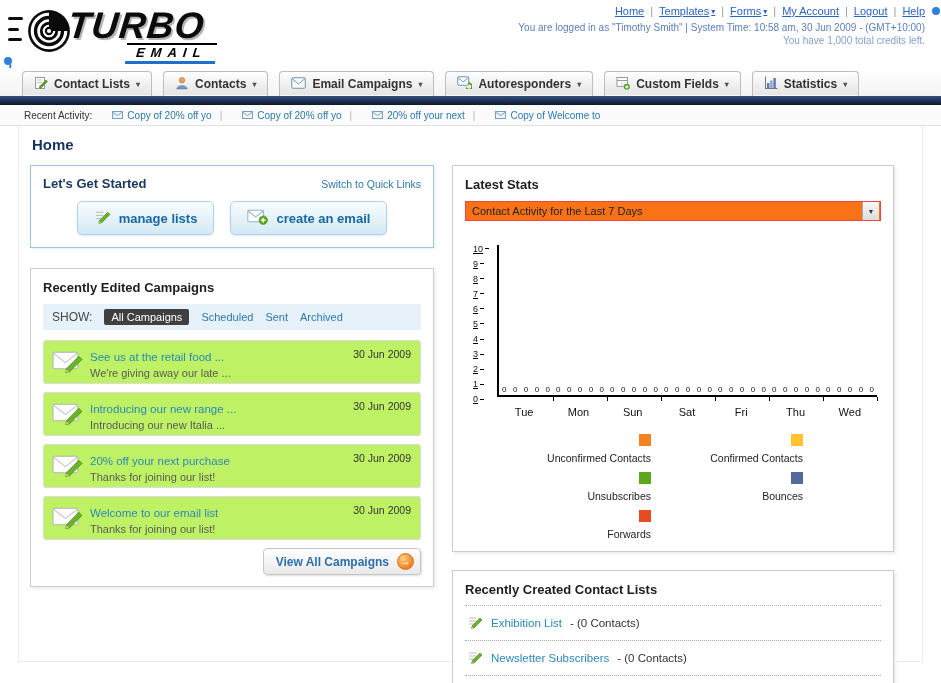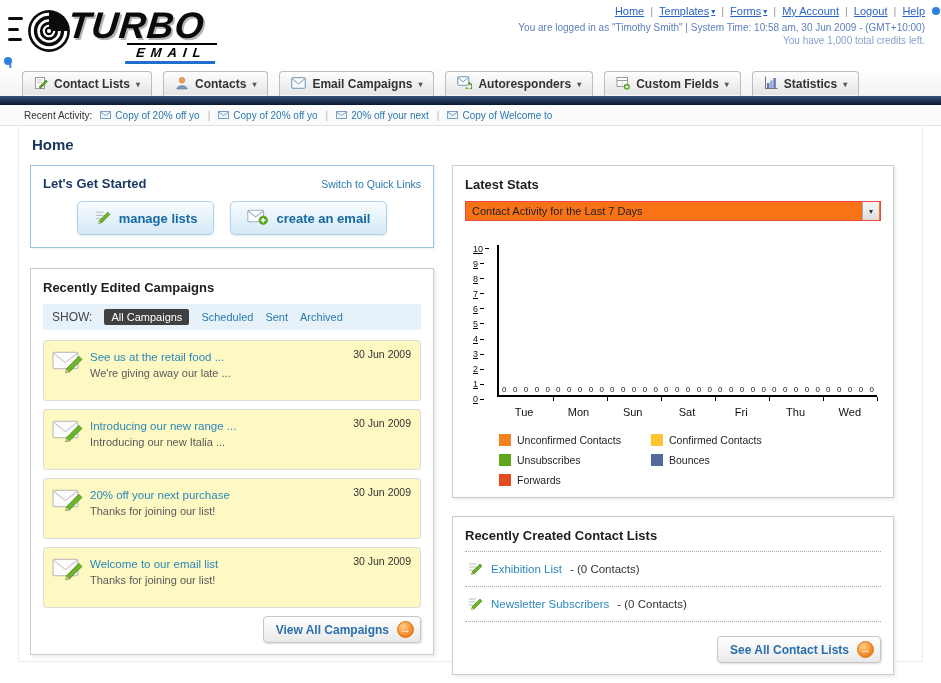--- a/index.html
+++ b/index.html
@@ -29,21 +29,21 @@
   .login-line2 { position:absolute; top:35px; right:16px; font-size:10px; color:#86a0cd; }
 
   
   .navtabs { position:absolute; left:0; top:68px; width:941px; height:28px; display:flex; align-items:flex-end; gap:11px; padding-left:22px; background:linear-gradient(#ffffff,#f3f3f3); }
   .tab { display:flex; align-items:center; gap:6px; height:25px; padding:0 11px; border:1px solid #bdbdbd; border-bottom:none; border-radius:4px 4px 0 0; background:linear-gradient(#fefefe,#e3e3e3); font-size:12px; font-weight:bold; color:#333; cursor:pointer; box-shadow:0 -1px 1px rgba(255,255,255,.8) inset; }
   .tab .arw { font-size:8px; color:#555; }
   .navbar-dark { position:absolute; left:0; top:96px; width:941px; height:9px; background:linear-gradient(#35507d,#0b1830); }
 
   
   .activity { position:absolute; left:0; top:105px; width:941px; height:21px; display:flex; align-items:center; gap:8px; padding-left:24px; background:#fbfbfb; border-bottom:1px solid #e2e2e2; font-size:10px; color:#333; }
-  .activity .act-item { display:inline-flex; align-items:center; gap:4px; }
+  .activity .act-item { display:inline-flex; align-items:center; gap:4px;margin-left:12px; }
   .activity a { color:#2a7ab0; text-decoration:none; cursor:pointer; }
   .activity .sep { color:#b5b5b5; } .activity .sep::before { content:"|"; }
 
   
   .frame { position:absolute; left:18px; top:126px; width:905px; height:536px; border:1px solid #ececec; border-top:none; padding:8px 11px 0 11px; background:#fff; }
   .page-title { font-size:15px; font-weight:bold; color:#16355e; margin:2px 0 12px 2px; }
   .cols { display:flex; gap:18px; }
   .col-left { width:404px; } .col-right { width:442px; }
 
   .panel { border:1px solid #cccccc; background:#fff; box-shadow:2px 2px 3px #ececec; padding:11px 12px; }
@@ -57,21 +57,21 @@
   .gs-buttons { display:flex; gap:16px; margin-top:10px;justify-content:center; }
   .gs-btn { display:inline-flex; align-items:center; gap:8px; padding:6px 16px; border:1px solid #b2d2e8; border-radius:5px; background:linear-gradient(#f8fcfe,#d4e9f5); font-size:13px; font-weight:bold; color:#1668a2; cursor:pointer; box-shadow:0 1px 2px #dce9f2; }
 
   
   .campaigns { margin-top:20px; }
   .filters { display:flex; align-items:center; gap:12px; background:#e7f1f9; padding:5px 9px; margin-top:9px; font-size:11px; }
   .filters .show-label { font-size:12px; font-weight:normal; color:#444; }
   .filters a { color:#2a7ab0; text-decoration:none; cursor:pointer; }
   .filters a.active { background:#404040; color:#fff; padding:2px 7px; border-radius:2px; }
   .camp-rows { margin-top:10px; }
-  .camp-row { position:relative; border:1px solid #dcdcdc; border-radius:3px; padding:6px 8px 21px 46px; margin-bottom:8px; min-height:42px; background:#fef9c3; }
+  .camp-row { position:relative; border:1px solid #dcdcdc; border-radius:3px; padding:6px 8px 4px 46px; margin-bottom:8px; min-height:42px; background:#bef264; }
   .camp-icon { position:absolute; left:8px; top:7px; }
   .camp-title { font-size:11.5px; color:#2a88bb; text-decoration:none; cursor:pointer; display:inline-block; }
   .camp-sub { font-size:11px; color:#5a5a5a; margin-top:2px; }
   .camp-date { position:absolute; right:9px; top:7px; font-size:10.5px; color:#333; }
   .panel-btn-row { text-align:right; margin-top:4px; }
   .pill-btn { display:inline-flex; align-items:center; gap:8px; padding:4px 6px 4px 12px; border:1px solid #c6c6c6; border-radius:4px; background:linear-gradient(#ffffff,#e9e9e9); font-size:12px; font-weight:bold; color:#2a6fae; cursor:pointer; box-shadow:1px 1px 2px #ddd; }
   .orange-circle { width:17px; height:17px; border-radius:50%; background:radial-gradient(circle at 35% 30%, #ffd084, #f0811f 70%); border:1px solid #d9731a; color:#fff; font-size:11px; line-height:15px; text-align:center; font-weight:bold; }
 
   
   .stats { min-height:298px; }
@@ -84,21 +84,21 @@
   .ytick-label { font-size:9px; color:#111; margin-right:2px; }
   .ytick-mark { width:4px; height:1px; background:#000; }
   .chart-main { flex:1; }
   .chart-plot { height:152px; border-left:2px solid #000; border-bottom:2px solid #000; display:flex; }
   .cgroup { flex:1; position:relative; }
   .cgroup::after { content:""; position:absolute; right:-1px; bottom:-6px; width:1px; height:4px; background:#000; }
   .cvals { position:absolute; left:3px; right:3px; bottom:1px; display:flex; justify-content:space-between; font-size:8px; color:#111; }
   .chart-cats { display:flex; margin-top:9px; }
   .ccat { flex:1; text-align:center; font-size:11px; color:#111; }
   .legend { display:flex; flex-wrap:wrap; margin:16px 0 0 34px; row-gap:8px; }
-  .legend-item { display:flex; align-items:flex-end; gap:6px; width:152px; }
+  .legend-item { display:flex; align-items:flex-end; gap:6px; width:152px;flex-direction:column; }
   .legend-swatch { width:12px; height:12px; display:inline-block; }
   .legend-label { font-size:10.5px; color:#222; }
 
   
   .contact-lists { margin-top:18px; min-height:150px; }
   .cl-items { margin-top:8px; border-top:1px dotted #a8a8a8; }
   .cl-item { display:flex; align-items:center; gap:8px; padding:8px 2px; border-bottom:1px dotted #a8a8a8; font-size:11.5px; }
   .cl-item a { color:#2a88bb; text-decoration:none; cursor:pointer; }
   .cl-suffix { color:#333; }
 </style>

